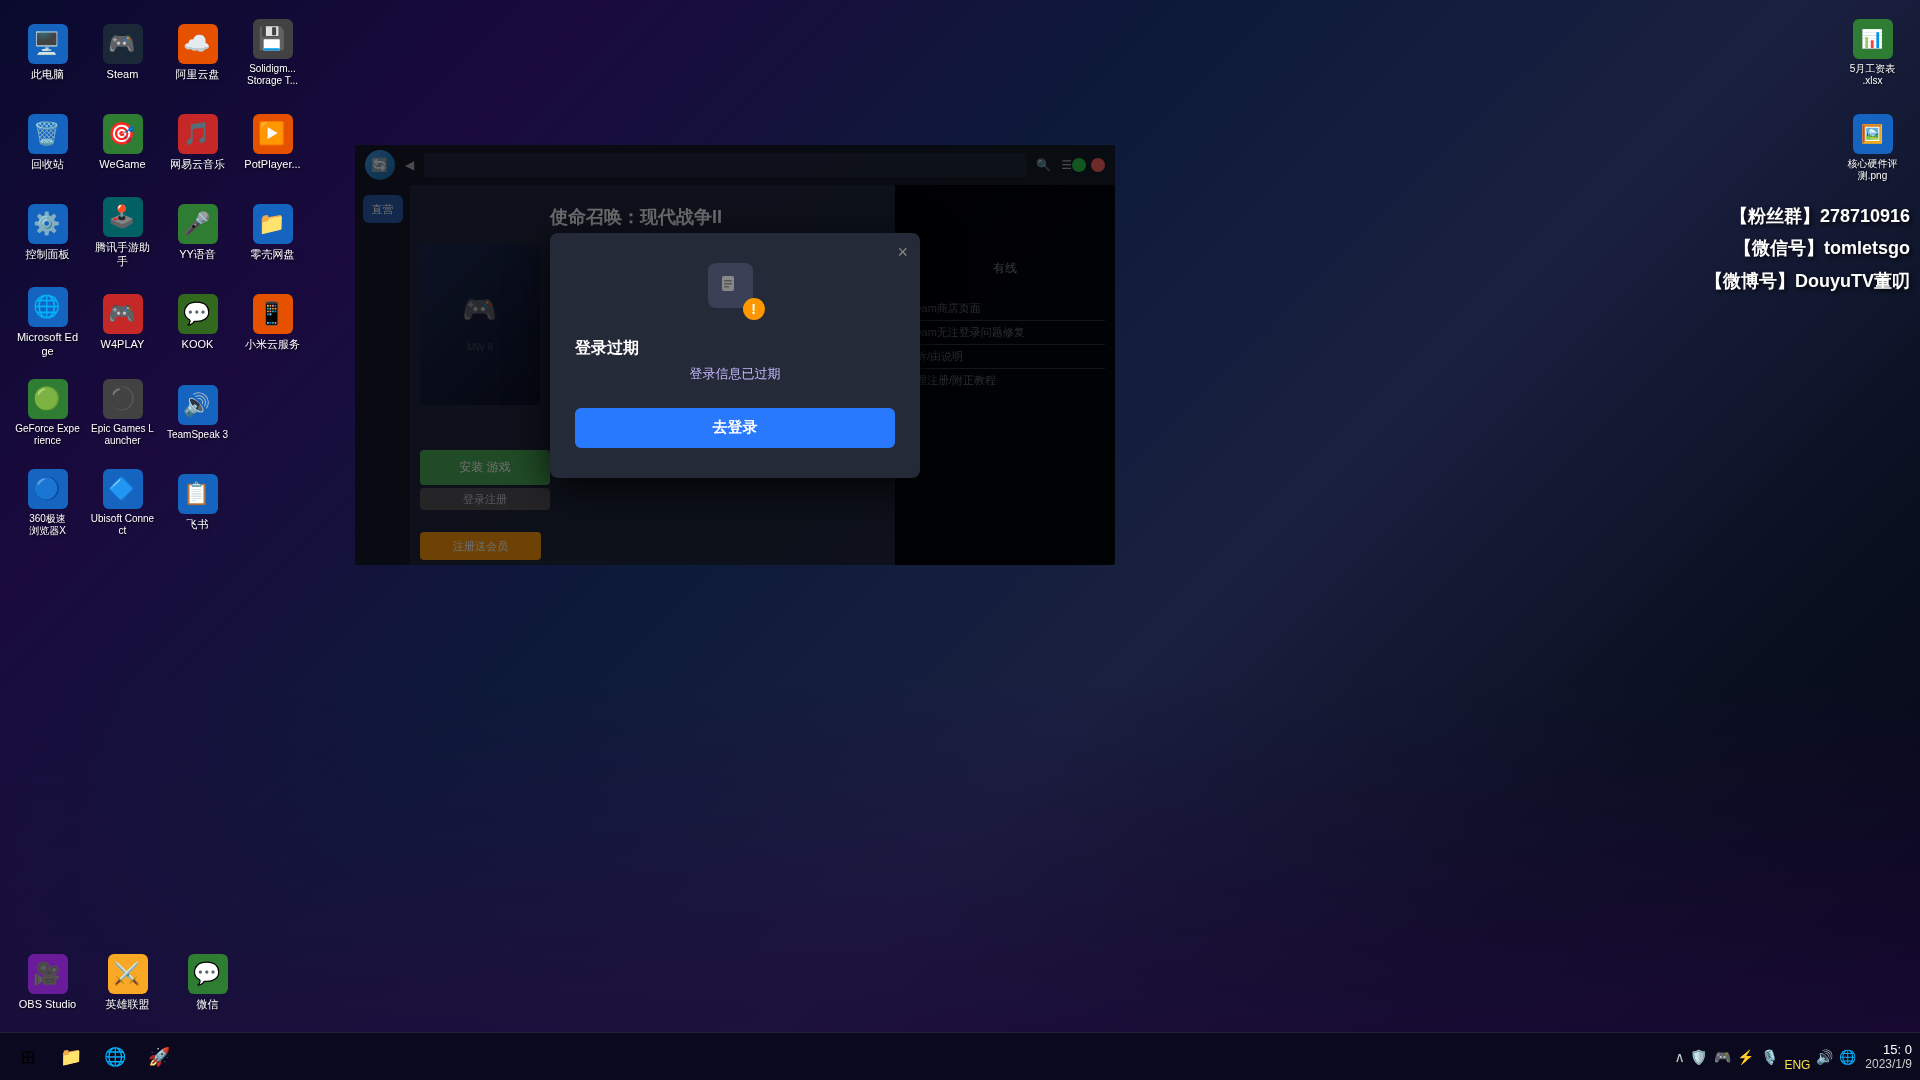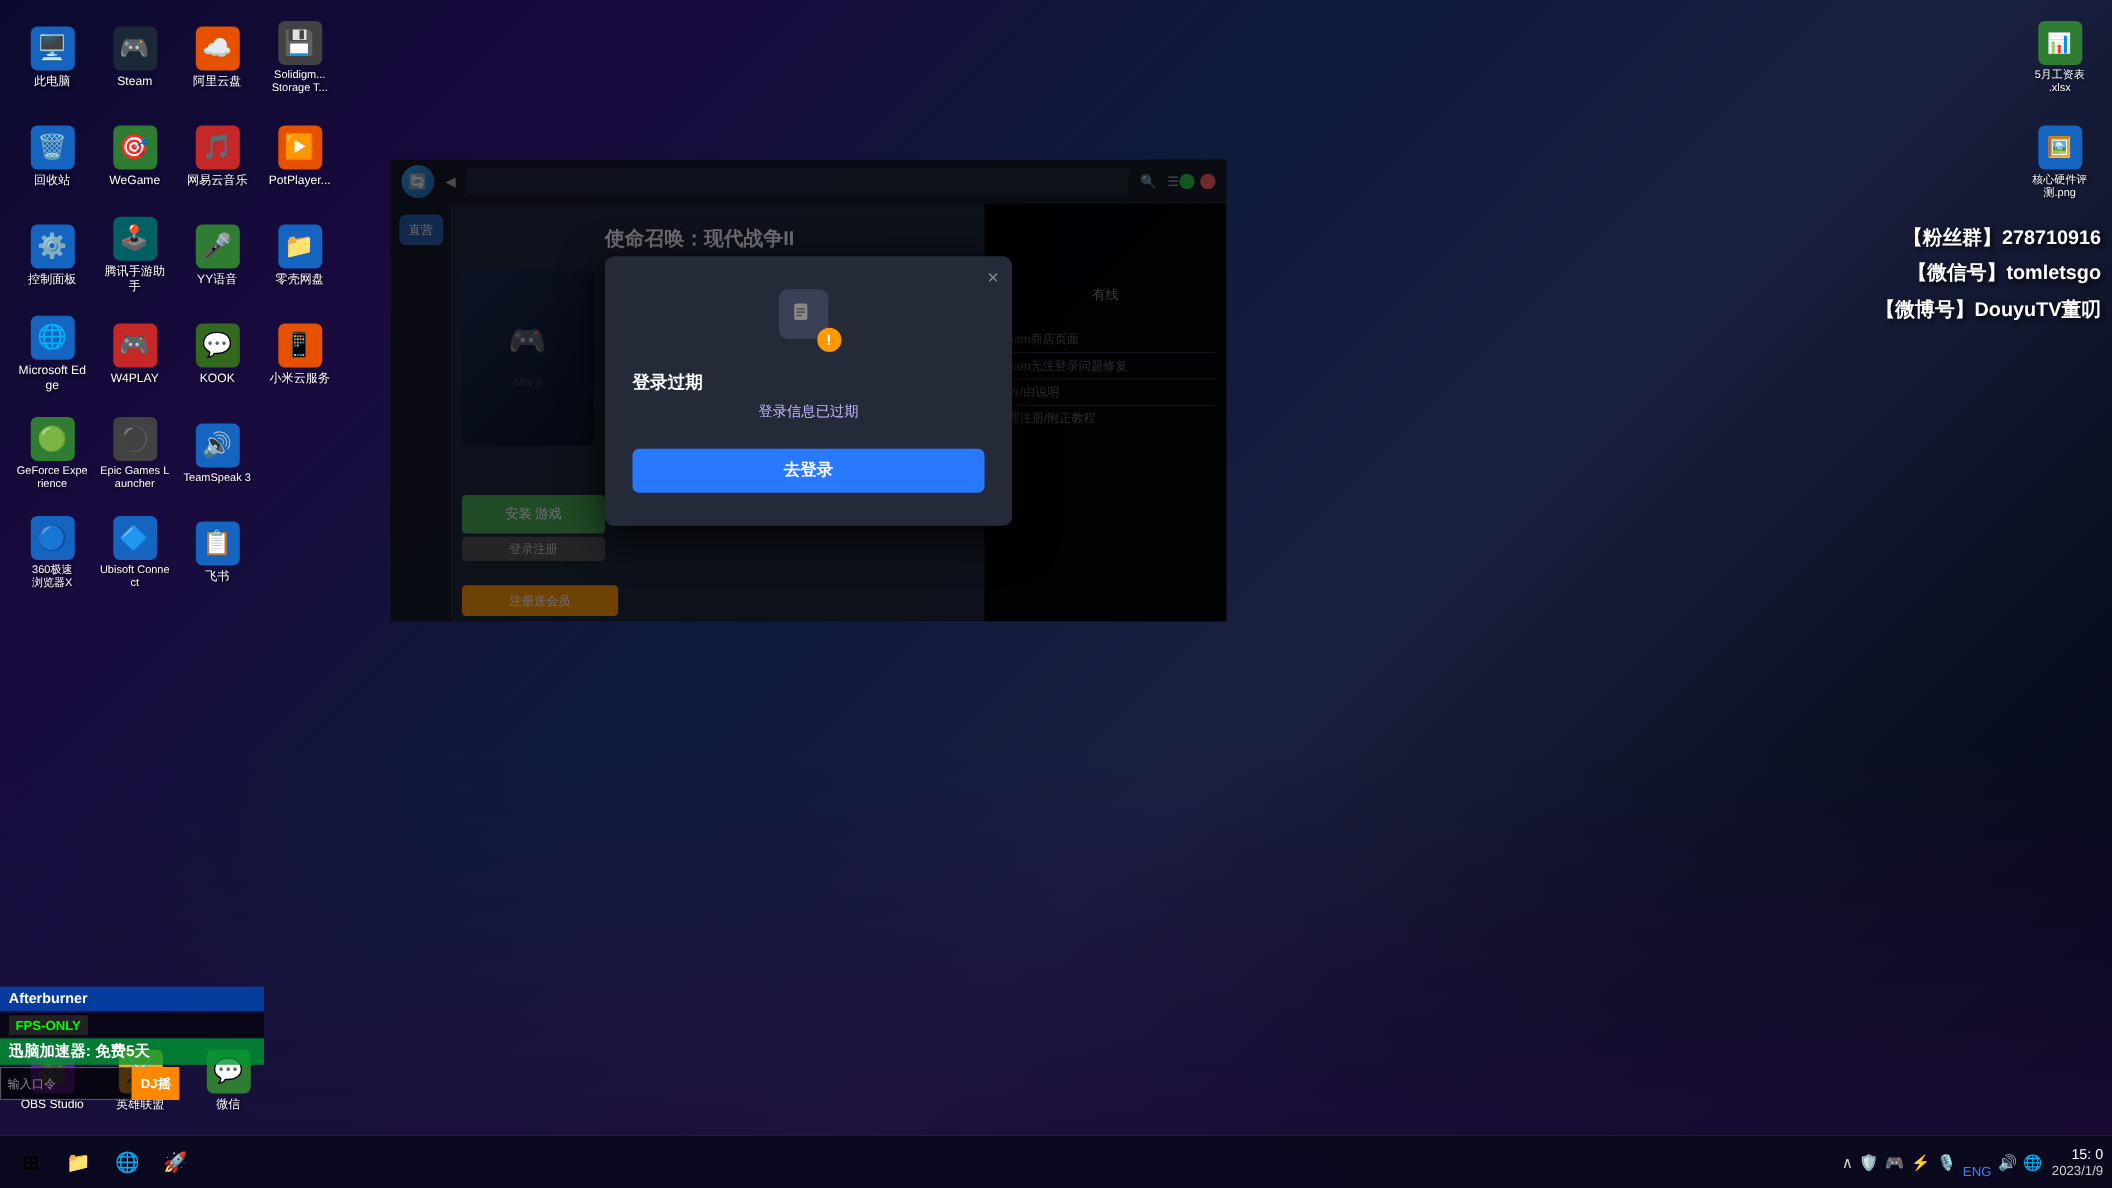--- a/index.html
+++ b/index.html
@@ -578,37 +578,20 @@
       <div class="icon-label" style="font-size:10px;">核心硬件评<br>测.png</div>
     </div>
   </div>
 
   <div class="social-info">
     <div class="social-line">【粉丝群】278710916</div>
     <div class="social-line">【微信号】tomletsgo</div>
     <div class="social-line">【微博号】DouyuTV董叨</div>
   </div>
 
-  <div class="stream-overlay">
-    <div style="background:rgba(0,80,200,0.7); padding:2px 8px; margin-bottom:2px;">
-      <span style="color:#fff; font-size:13px; font-weight:bold;">Afterburner</span>
-    </div>
-    <div style="background:rgba(0,0,0,0.6); padding:2px 8px; display:flex; align-items:center; gap:6px; margin-bottom:1px;">
-      <span class="fps-badge">FPS-ONLY</span>
-    </div>
-    <div style="background:rgba(0,150,50,0.8); padding:3px 8px; margin-bottom:1px;">
-      <span style="color:#fff; font-size:14px; font-weight:bold;">迅脑加速器: 免费5天</span>
-    </div>
-    <div class="bottom-row">
-      <div class="password-input">
-        <span style="color:#888; font-size:11px; padding-left:6px;">输入口令</span>
-      </div>
-      <div class="dj-badge">DJ摇</div>
-    </div>
-  </div>
 
   <div class="app-window">
     <div class="app-titlebar">
       <div class="app-logo">🔄</div>
       <div style="flex:1; display:flex; align-items:center; gap:10px; padding-left:10px;">
         <span style="color:#aaa; font-size:12px;">◀</span>
         <div style="flex:1; height:24px; background:#1e2535; border-radius:3px;"></div>
         <span style="color:#aaa; font-size:12px;">🔍</span>
         <span style="color:#aaa; font-size:12px;">☰</span>
       </div>
@@ -640,21 +623,21 @@
           <div style="margin-top:20px;">
             <div style="color:#666; font-size:11px; padding:4px 0; border-bottom:1px solid #2a3040; cursor:pointer;">Steam商店页面</div>
             <div style="color:#666; font-size:11px; padding:4px 0; border-bottom:1px solid #2a3040; cursor:pointer;">Steam无注登录问题修复</div>
             <div style="color:#666; font-size:11px; padding:4px 0; border-bottom:1px solid #2a3040; cursor:pointer;">申诉/由说明</div>
             <div style="color:#666; font-size:11px; padding:4px 0; cursor:pointer;">助理注册/附正教程</div>
           </div>
         </div>
       </div>
     </div>
 
-    <div style="position:absolute; bottom:5px; left:65px; width:142px; height:28px; background:#ff9800; border-radius:4px; display:flex; align-items:center; justify-content:center; cursor:pointer;">
+    <div style="position:absolute; bottom:5px; left:65px; width:121px; height:28px; background:#ff9800; border-radius:4px; display:flex; align-items:center; justify-content:center; cursor:pointer;">
       <span style="color:#fff; font-size:11px;">注册送会员</span>
     </div>
   </div>
 
   <div class="modal-overlay">
     <div class="modal-dialog">
       <button class="modal-close">×</button>
       <div class="modal-icon-wrap">
         <div class="modal-icon">
           <div class="modal-icon-bg">
@@ -691,21 +674,21 @@
         <span>🚀</span>
       </div>
     </div>
     <div class="taskbar-right">
       <div class="taskbar-sys-icons">
         <span class="sys-icon">∧</span>
         <span class="sys-icon">🛡️</span>
         <span class="sys-icon">🎮</span>
         <span class="sys-icon">⚡</span>
         <span class="sys-icon">🎙️</span>
-        <span class="sys-icon" style="font-size:12px; color:#3b82f6;margin-top:16px;">ENG</span>
+        <span class="sys-icon" style="font-size:12px; color:#fde047;margin-top:16px;">ENG</span>
         <span class="sys-icon">🔊</span>
         <span class="sys-icon">🌐</span>
       </div>
       <div class="taskbar-clock">
         <div class="clock-time">15: 0</div>
         <div class="clock-date">2023/1/9</div>
       </div>
     </div>
   </div>
 

